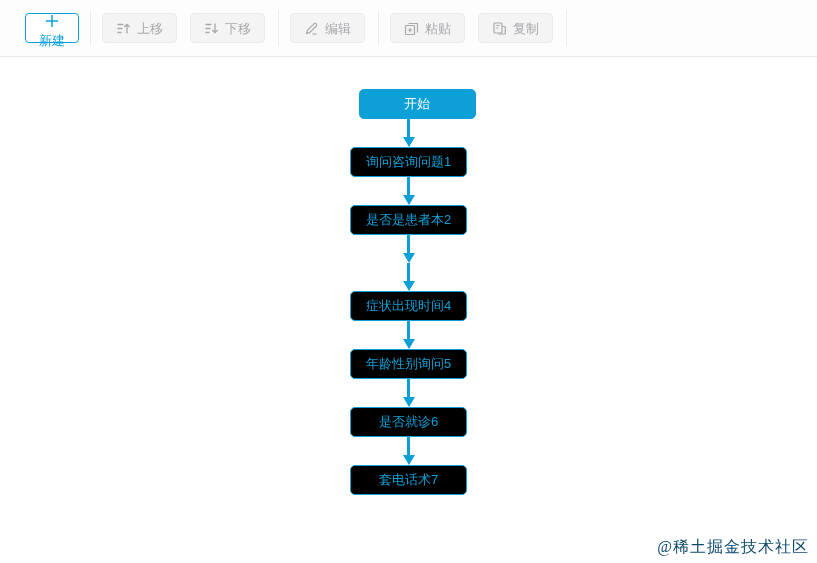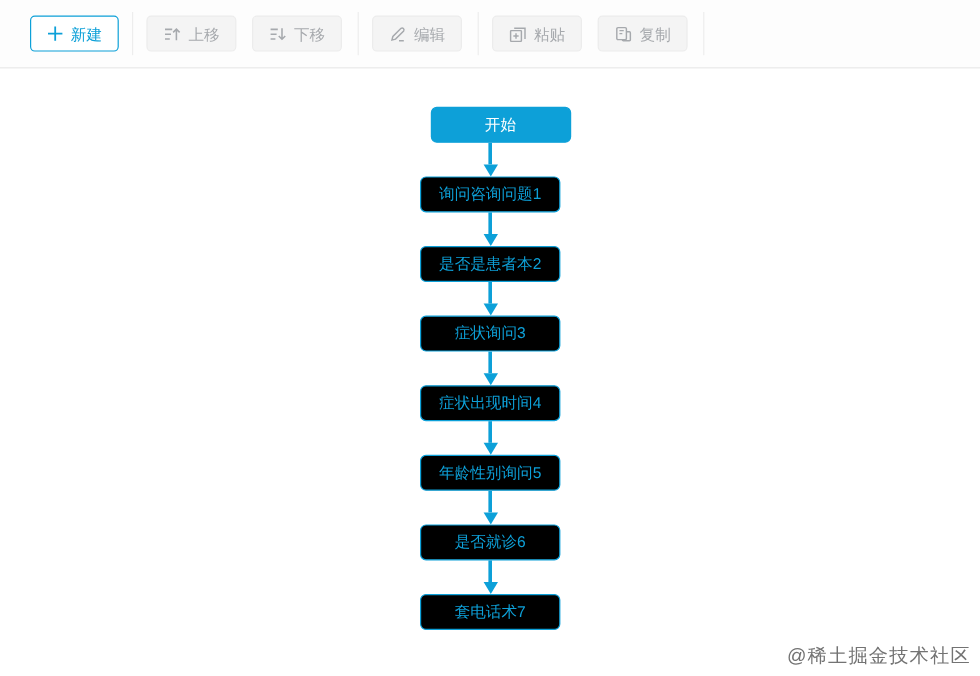--- a/index.html
+++ b/index.html
@@ -29,20 +29,21 @@
     font-size: 13px;
     line-height: 1;
     cursor: pointer;
     user-select: none;
     white-space: nowrap;
   }
   .btn-primary {
     background: #ffffff;
     border: 1px solid var(--primary, #0da0d8);
     color: var(--primary, #0da0d8);
+    flex-direction: column;
   }
   .btn-plain {
     background: #f4f4f4;
     border: 1px solid #ececec;
     color: #a6a9ad;
     margin-right: 13px;
     justify-content: center;
   }
   .btn svg { display: block; }
   .toolbar-sep {
@@ -99,22 +100,23 @@
     border-right: 6.5px solid transparent;
     border-top: 10px solid var(--primary, #0da0d8);
   }
 
   
   .watermark {
     position: absolute;
     right: 8px;
     bottom: 5px;
     font-size: 16px;
-    color: #737373;
+    color: #0c4a6e;
     letter-spacing: 1px;
+    font-family: Liberation Serif, serif;
   }
 </style>
 </head>
 <body>
 
 <div class="toolbar">
 
   <button class="btn btn-primary">
     <span>
       <svg width="14" height="14" viewBox="0 0 14 14" fill="none" stroke="currentColor" stroke-width="1.5">
@@ -202,21 +204,20 @@
       <div class="head"></div>
   </div>
 
   <div class="node">是否是患者本2</div>
 
   <div class="flow-arrow">
     <div class="stem"></div>
       <div class="head"></div>
   </div>
 
-  <div class="node">症状询问3</div>
 
   <div class="flow-arrow">
     <div class="stem"></div>
       <div class="head"></div>
   </div>
 
   <div class="node">症状出现时间4</div>
 
   <div class="flow-arrow">
     <div class="stem"></div>

